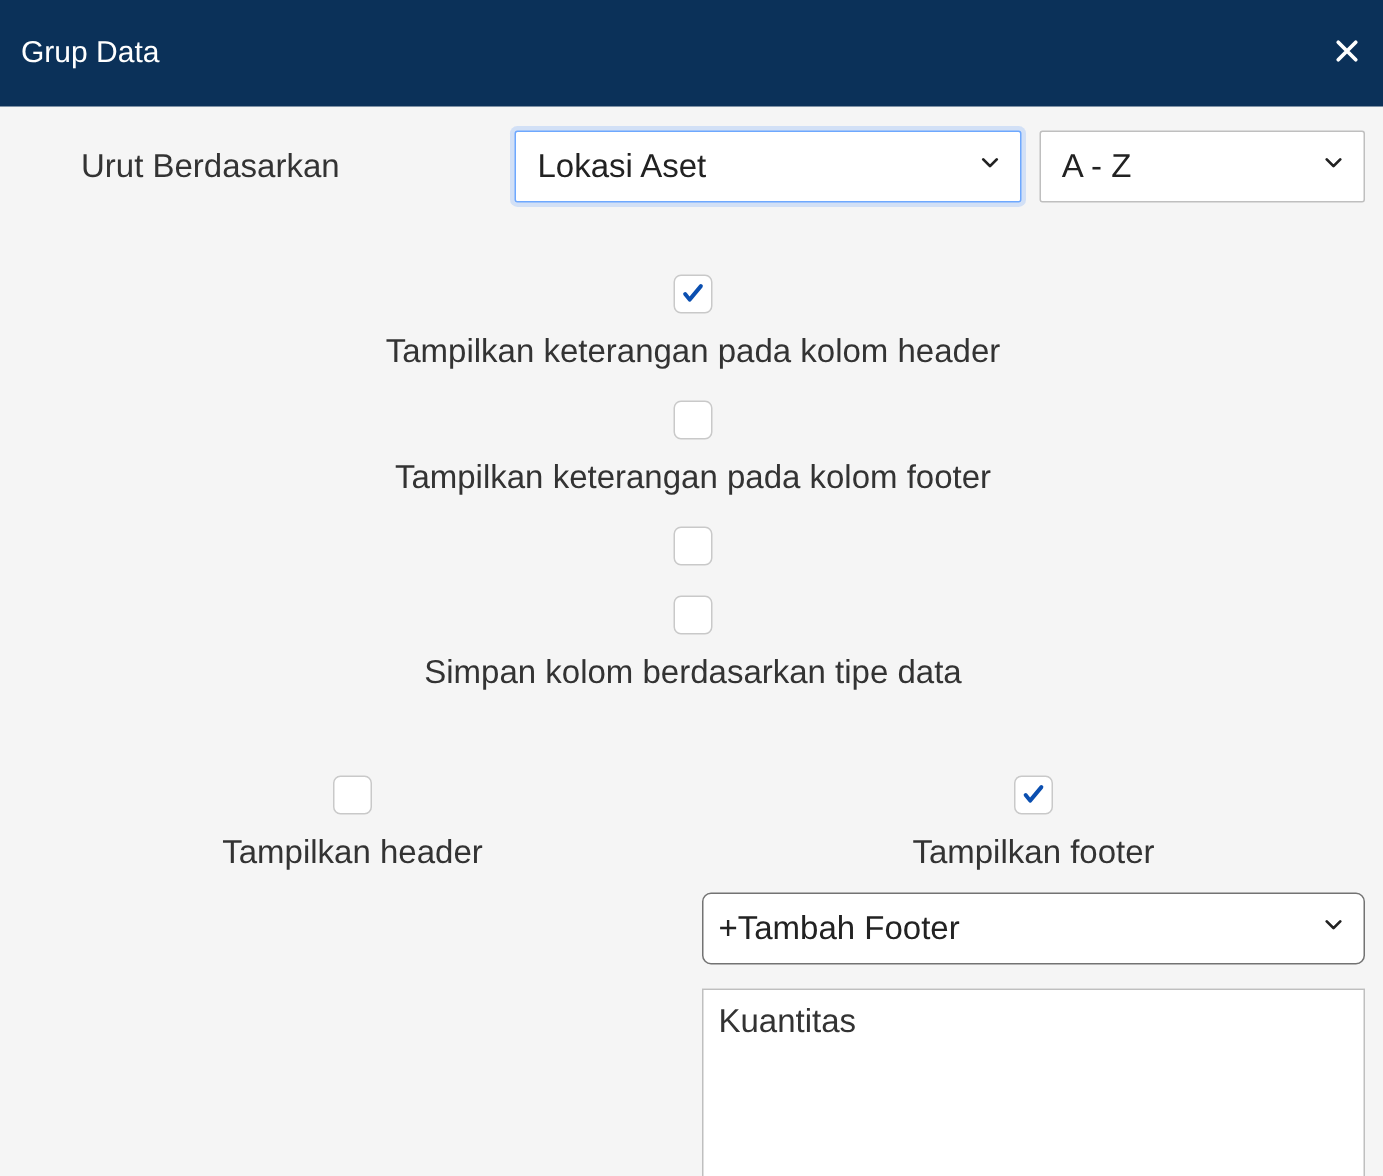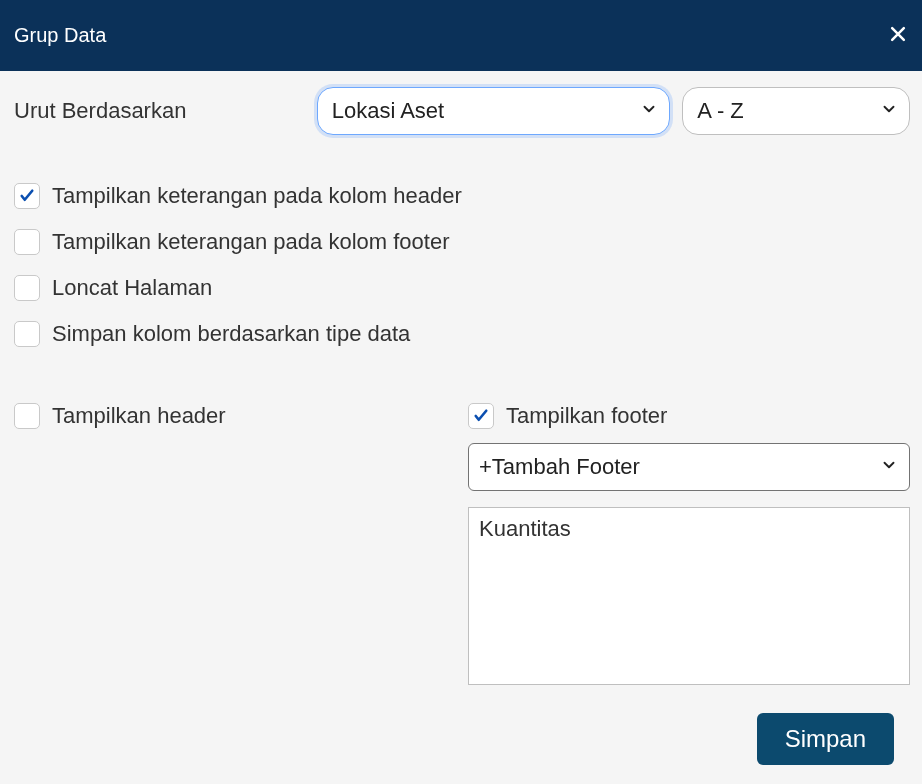--- a/index.html
+++ b/index.html
@@ -31,34 +31,35 @@
   }
   .close-btn svg { width: 20px; height: 20px; }
   .content {
     padding: 16px 12px 16px 14px;
   }
   .row-sort {
     display: flex;
     align-items: center;
     gap: 12px;
     margin-bottom: 48px;
+    margin-left: 40px;
   }
   .sort-label {
     font-size: 22px;
     color: #333;
     width: 300px;
   }
   .select-wrap {
     position: relative;
   }
   .select {
     font-size: 22px;
     padding: 10px 40px 10px 14px;
     border: 1px solid #bfbfbf;
-    border-radius: 16px;
+    border-radius: 2px;
     background: #fff;
     appearance: none;
     -webkit-appearance: none;
     width: 100%;
     cursor: pointer;
     color: #222;
   }
   .select.focused {
     border-color: #6ea8fe;
     box-shadow: 0 0 0 3px rgba(13,110,253,.15);
@@ -71,20 +72,21 @@
     top: 50%;
     transform: translateY(-50%);
     pointer-events: none;
   }
   .chev svg { width: 18px; height: 18px; }
   .check-row {
     display: flex;
     align-items: center;
     gap: 12px;
     margin-bottom: 20px;
+    flex-direction: column;
   }
   .check-row label {
     font-size: 22px;
     color: #333;
     cursor: pointer;
   }
   .chk {
     width: 26px;
     height: 26px;
     border: 1px solid #c9c9c9;
@@ -191,21 +193,20 @@
     <span class="chk">
       
     </span>
     <label>Tampilkan keterangan pada kolom footer</label>
   </div>
 
   <div class="check-row">
     <span class="chk">
       
     </span>
-    <label>Loncat Halaman</label>
   </div>
 
   <div class="check-row">
     <span class="chk">
       
     </span>
     <label>Simpan kolom berdasarkan tipe data</label>
   </div>
 
   <div class="section-gap"></div>

